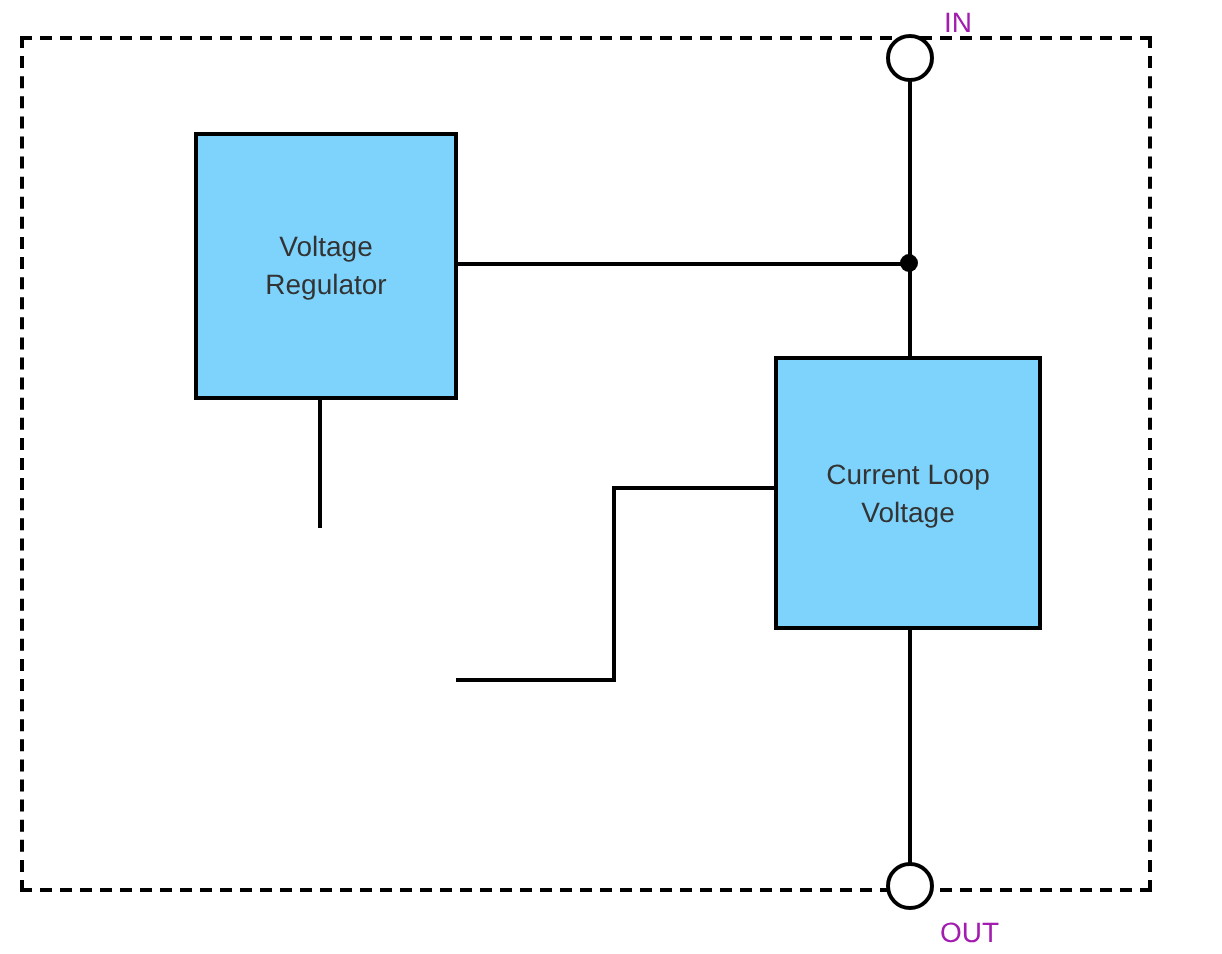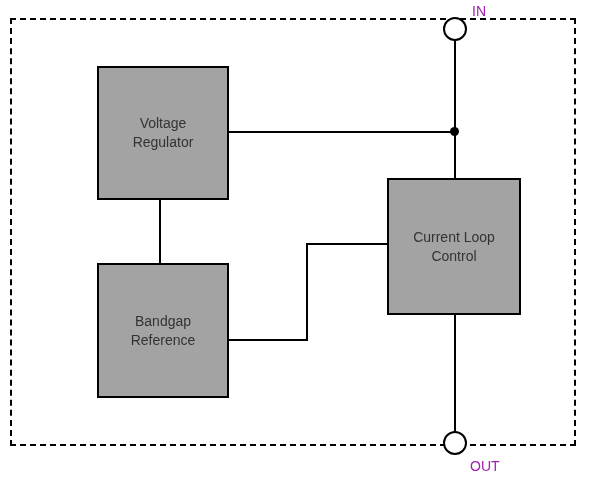--- a/index.html
+++ b/index.html
@@ -16,21 +16,21 @@
     overflow: hidden;
   }
   .boundary {
     position: absolute;
     border: 2px dashed #000000;
     background: transparent;
   }
   .block {
     position: absolute;
     border: 2px solid #000000;
-    background: #a3a3a3;
+    background: #7dd3fc;
     display: flex;
     align-items: center;
     justify-content: center;
     box-sizing: border-box;
     z-index: 2;
   }
   .block .label {
     width: 100px;
     text-align: center;
     font-size: 14px;
@@ -87,26 +87,23 @@
   <div class="wire" style="left:306px; top:243px; width:2px; height:98px;"></div>
 
   <div class="wire" style="left:306px; top:243px; width:82px; height:2px;"></div>
 
   <div class="wire" style="left:454px; top:314px; width:2px; height:120px;"></div>
 
   <div class="block" style="left:97px; top:66px; width:132px; height:134px;">
     <div class="label">Voltage Regulator</div>
   </div>
 
-  <div class="block" style="left:97px; top:263px; width:132px; height:135px;">
-    <div class="label">Bandgap Reference</div>
-  </div>
 
   <div class="block" style="left:387px; top:178px; width:134px; height:137px;">
-    <div class="label">Current Loop Control</div>
+    <div class="label">Current Loop Voltage</div>
   </div>
 
   <div class="terminal" style="left:443px; top:17px;"></div>
   <div class="term-label" style="left:472px; top:3px;">IN</div>
 
   <div class="terminal" style="left:443px; top:431px;"></div>
   <div class="term-label" style="left:470px; top:458px;">OUT</div>
 
 </div>
 

